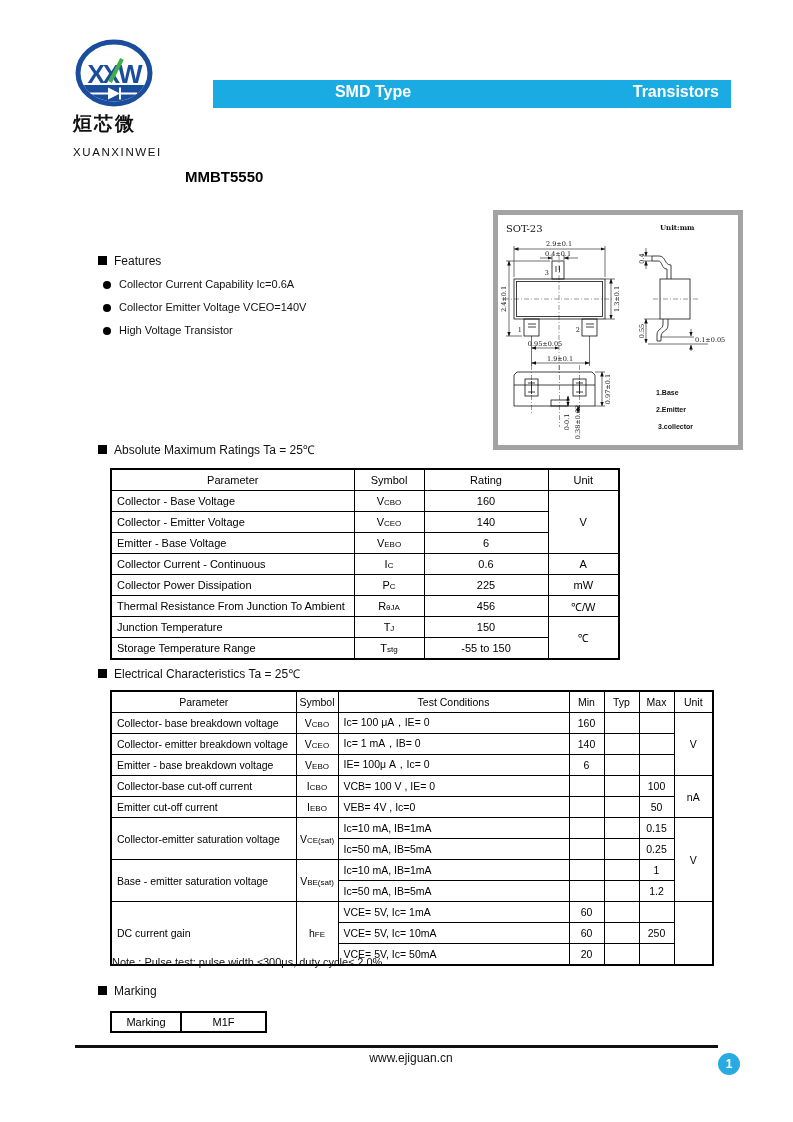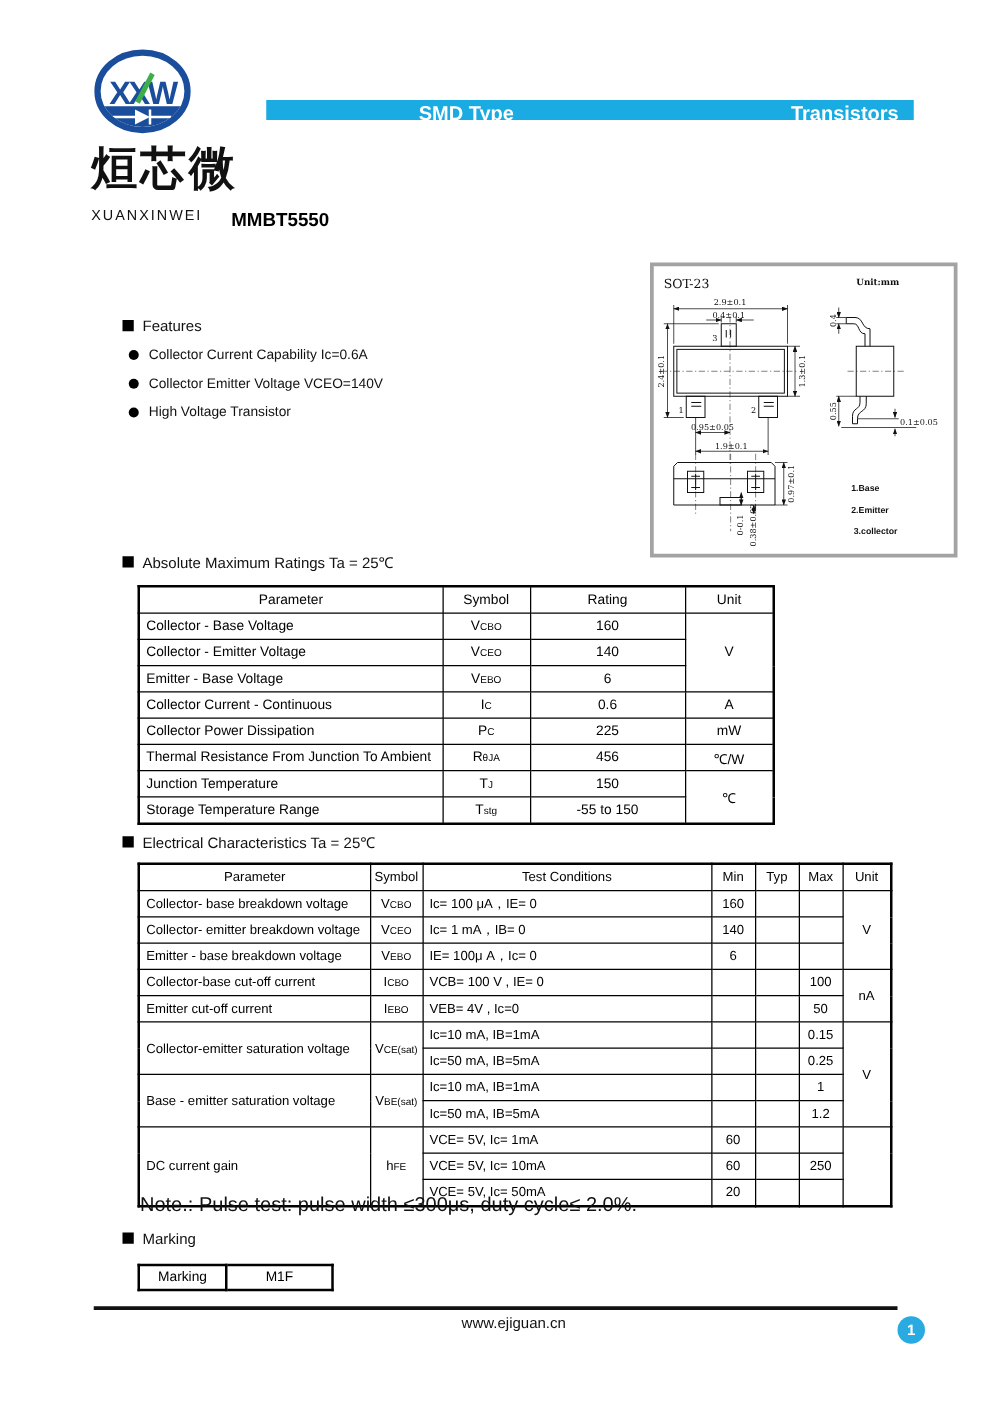--- a/index.html
+++ b/index.html
@@ -1,23 +1,23 @@
 <!DOCTYPE html>
 <html><head>
 <meta charset="utf-8">
 <style>
   html,body{margin:0;padding:0;background:#fff;}
   .page{position:relative;width:793px;height:1122px;background:#fff;overflow:hidden;
         font-family:"Liberation Sans",sans-serif;color:#000;}
   
   .logo{position:absolute;left:73px;top:38px;width:106px;text-align:left;}
-  .logo .cn{font-size:37px;font-weight:bold;letter-spacing:2px;line-height:1.1;color:#111;white-space:nowrap;}
+  .logo .cn{font-size:19px;font-weight:bold;letter-spacing:2px;line-height:1.1;color:#111;white-space:nowrap;}
   .logo .en{font-size:11.5px;letter-spacing:1.6px;color:#111;margin-top:11px;white-space:nowrap;}
   
-  .banner{position:absolute;left:213px;top:80px;width:518px;height:16px;}
+  .banner{position:absolute;left:213px;top:80px;width:518px;height:28px;}
   .banner .bl{position:absolute;left:90px;top:3px;width:140px;text-align:center;color:#fff;font-size:16px;font-weight:bold;}
   .banner .br{position:absolute;right:12px;top:3px;color:#fff;font-size:16px;font-weight:bold;}
   
   .t1{position:absolute;left:185px;top:131px;width:400px;text-align:center;font-size:17px;font-weight:bold;white-space:pre;}
   .t2{position:absolute;left:185px;top:168px;width:400px;text-align:left;font-size:15px;font-weight:bold;}
   
   .sec{position:absolute;font-size:12px;color:#111;}
   .sq{display:inline-block;width:9px;height:9px;background:#000;margin-right:7px;}
   .feat-item{position:absolute;left:103px;font-size:11px;color:#111;}
   .dot{display:inline-block;width:8px;height:8px;border-radius:50%;background:#000;margin-right:8px;vertical-align:-1px;}
@@ -25,23 +25,23 @@
   table{border-collapse:collapse;table-layout:fixed;position:absolute;background:#fff;}
   td{border:1px solid #000;font-size:11px;height:20px;padding:0 3px;overflow:hidden;white-space:nowrap;vertical-align:middle;}
   .amr{left:110px;top:468px;width:508px;border:2px solid #000;}
   .ec{left:110px;top:690px;width:602px;border:2px solid #000;}
   .ec td{font-size:10.5px;}
   .mk{left:110px;top:1011px;width:155px;border:2px solid #000;}
   .mk td{border:2px solid #000;height:18px;text-align:center;}
   .c{text-align:center;}
   .l{text-align:left;padding-left:5px;margin-top:39px;}
   .sub{font-size:8px;}
-  .note{position:absolute;left:112px;top:956px;font-size:16px;color:#111;}
-  
-  .pkg{position:absolute;left:520px;top:210px;width:240px;height:230px;border:3px solid #a3a3a3;background:#fff;}
+  .note{position:absolute;left:112px;top:956px;font-size:11px;color:#111;}
+  
+  .pkg{position:absolute;left:493px;top:210px;width:240px;height:230px;border:5px solid #a3a3a3;background:#fff;}
   .dt{fill:#111;stroke:none;font-size:6.5px;font-family:"DejaVu Serif",serif;}
   .pl{fill:#111;stroke:none;font-size:7px;font-weight:bold;font-family:"Liberation Sans",sans-serif;}
   .hd{fill:#111;stroke:none;font-family:"DejaVu Serif",serif;}
   .cl{stroke:#555;stroke-width:0.6;stroke-dasharray:5 2 1 2;fill:none;}
   .ln{stroke:#111;stroke-width:0.8;fill:none;}
   .dim{stroke:#111;stroke-width:0.6;fill:none;}
   
   .fline{position:absolute;left:75px;top:1045px;width:643px;height:3px;background:#111;}
   .furl{position:absolute;left:300px;top:1051px;width:222px;text-align:center;font-size:12px;color:#111;}
   .badge{position:absolute;left:718px;top:1053px;width:22px;height:22px;border-radius:50%;

